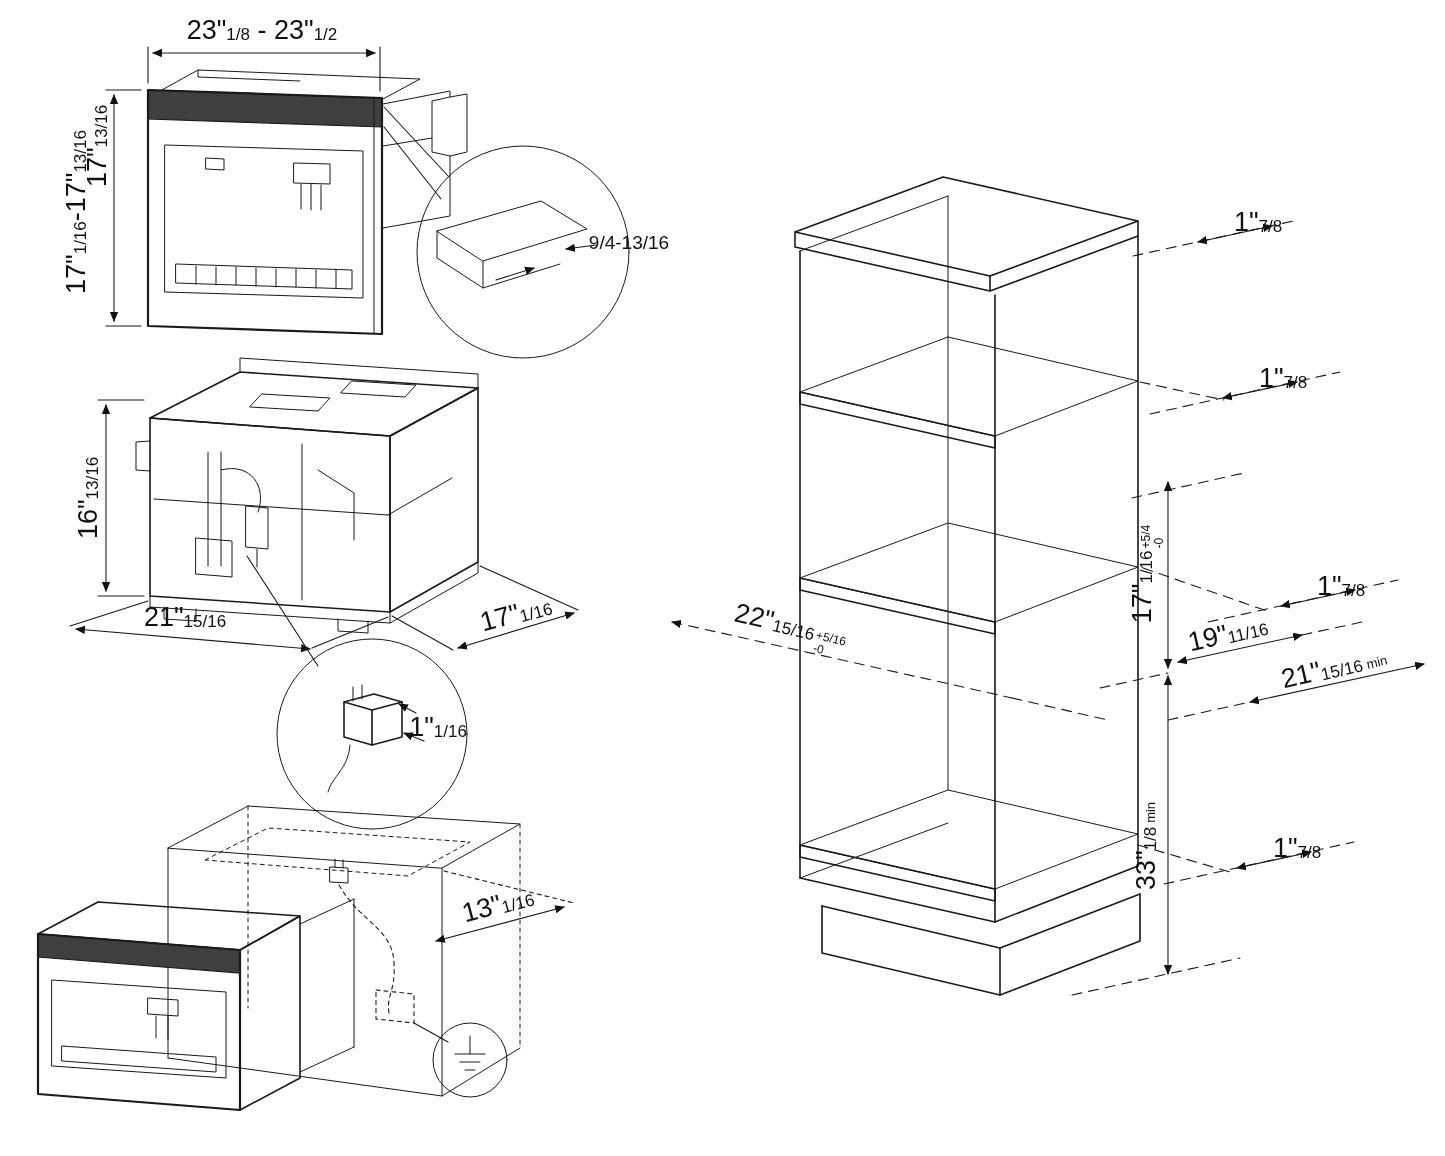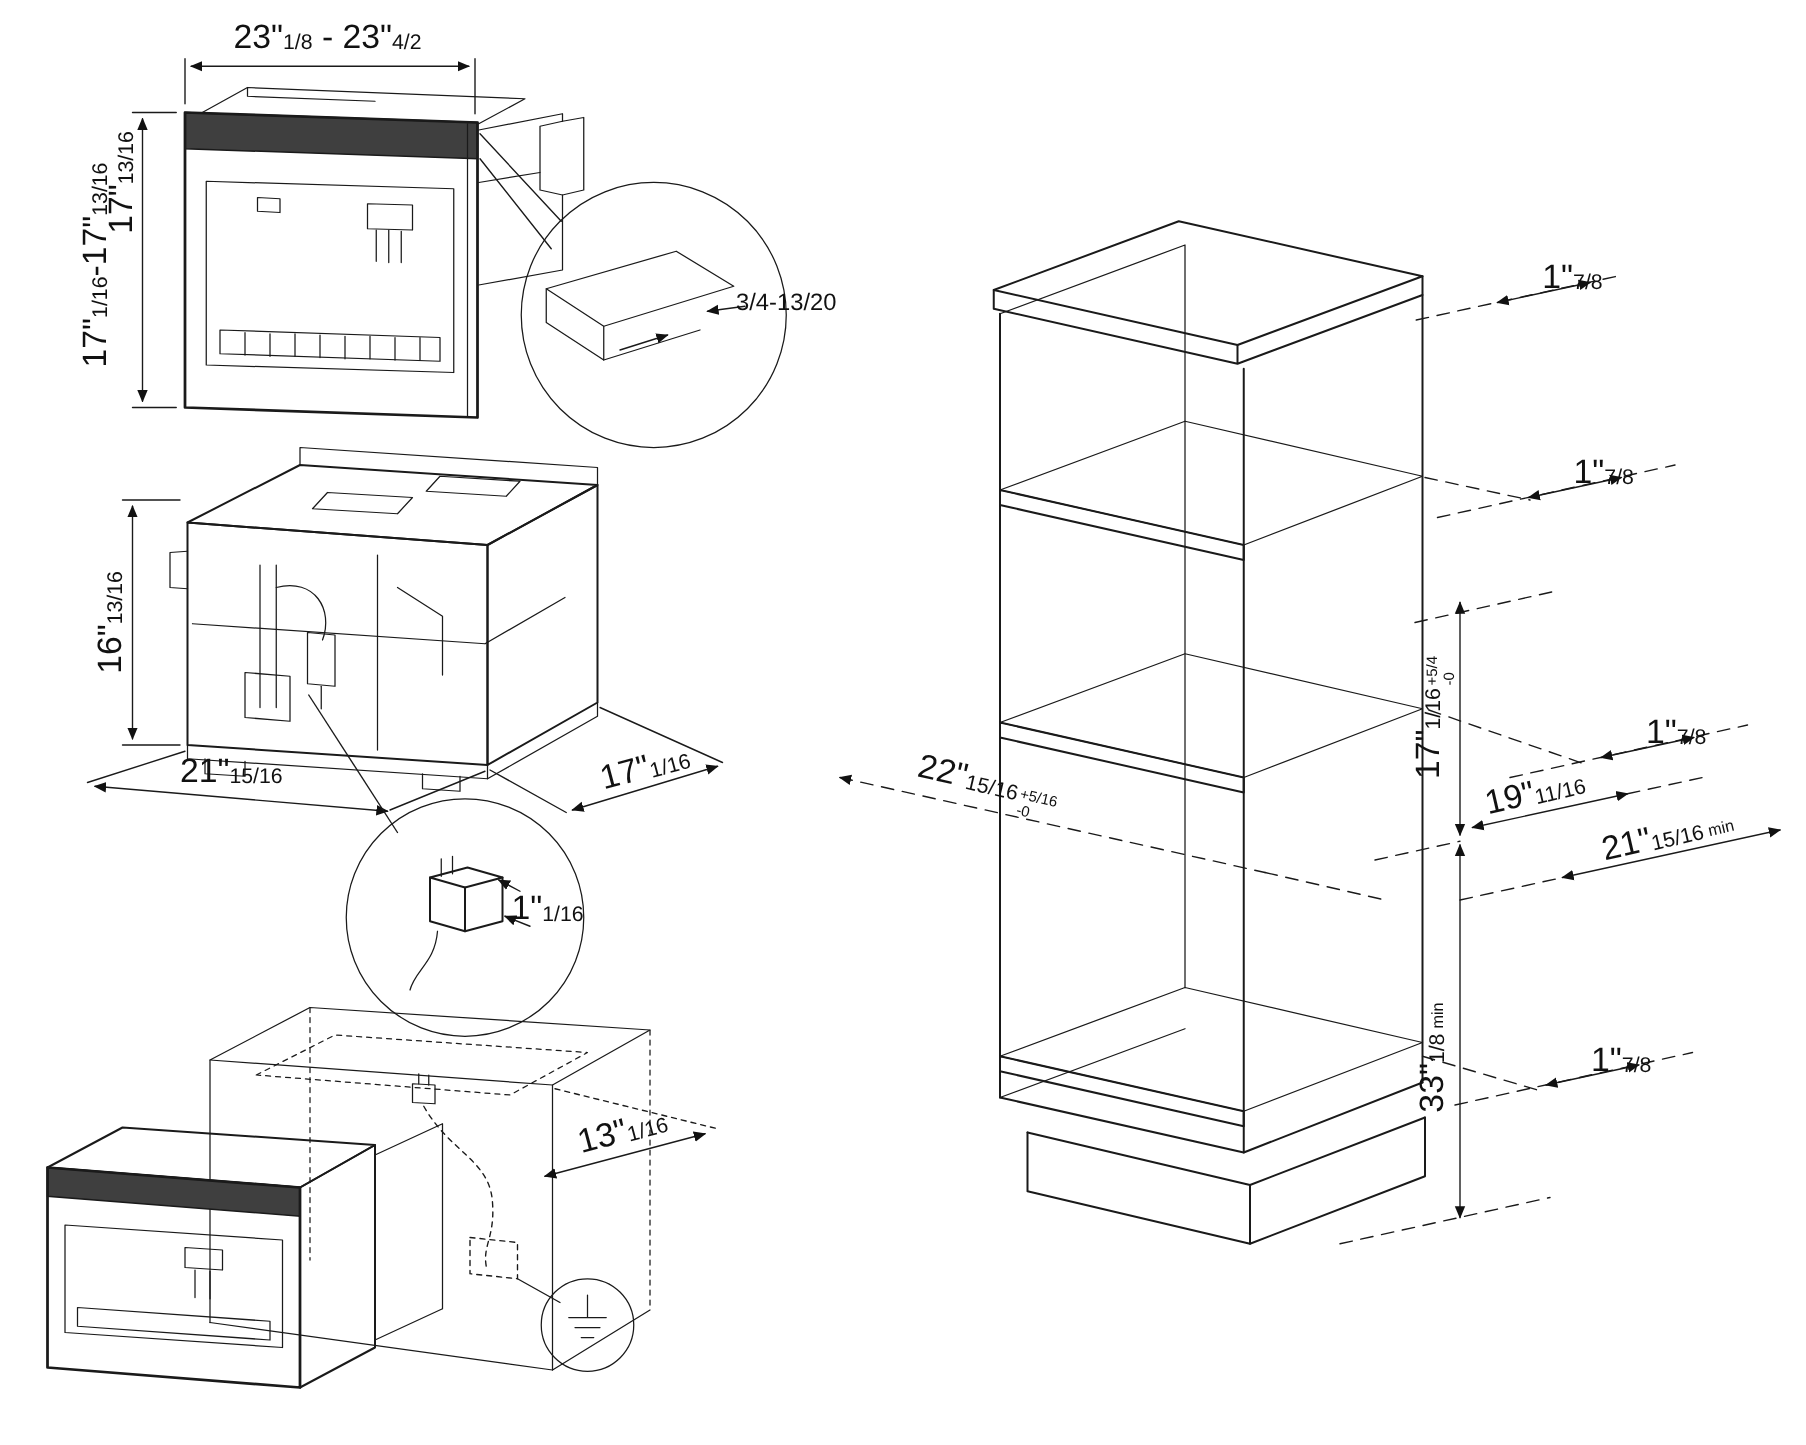--- a/index.html
+++ b/index.html
@@ -197,33 +197,33 @@
     <path class="dimln dash" d="M1168,720 L1250,702"></path>
     <path class="dimln" d="M1250,702 L1424,664" marker-start="url(#ah)" marker-end="url(#ah)"></path>
     <path class="dimln" d="M1168,676 L1168,974" marker-start="url(#ah)" marker-end="url(#ah)"></path>
     <path class="dimln dash" d="M1072,995 L1240,958"></path>
   </g>
 </svg>
 
 <div class="labels">
 
   <div class="dim" style="left:262px;top:30px">
-    <span class="dm">23"</span><span class="df">1/8</span><span class="dm"> - </span><span class="dm">23"</span><span class="df">4/2</span>
+    <span class="dm">23"</span><span class="df">1/8</span><span class="dm"> - </span><span class="dm">23"</span><span class="df">1/2</span>
   </div>
 
   <div class="dim r90" style="left:76px;top:212px">
     <span class="dm">17"</span><span class="df">1/16</span><span class="dm">-</span><span class="dm">17"</span><span class="df">13/16</span>
   </div>
 
   <div class="dim r90" style="left:97px;top:146px">
     <span class="dm">17"</span><span class="df">13/16</span>
   </div>
 
   <div class="dim" style="left:629px;top:243px">
-    <span class="ds">3/4-13/20</span>
+    <span class="ds">9/4-13/16</span>
   </div>
 
   <div class="dim r90" style="left:88px;top:498px">
     <span class="dm">16"</span><span class="df">13/16</span>
   </div>
 
   <div class="dim" style="left:185px;top:617px">
     <span class="dm">21"</span><span class="df">15/16</span>
   </div>
 

